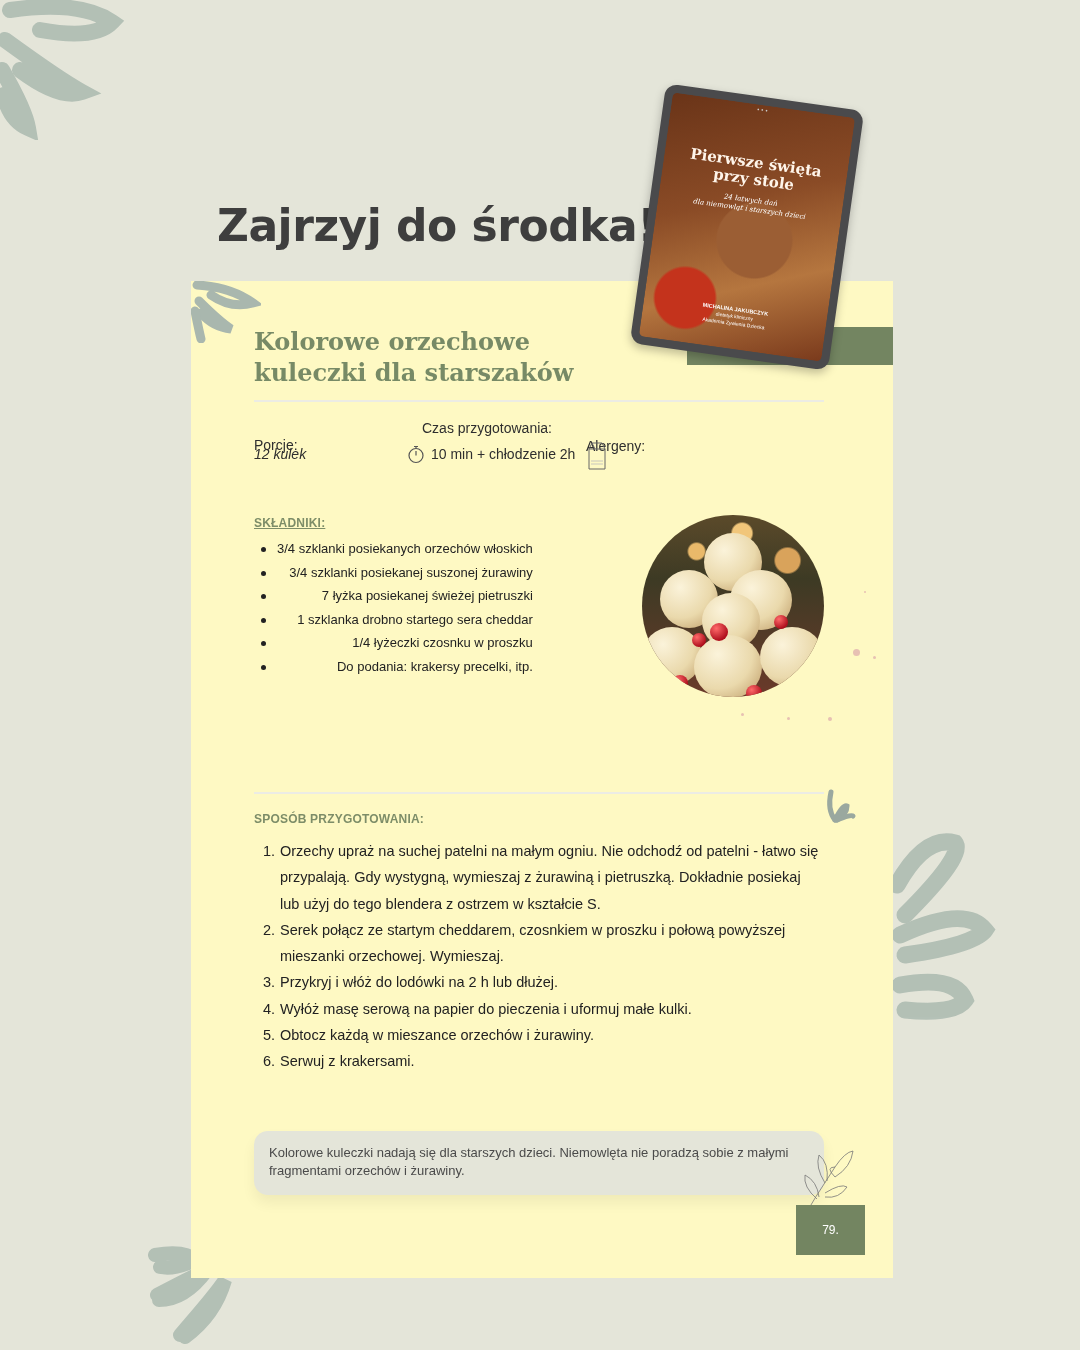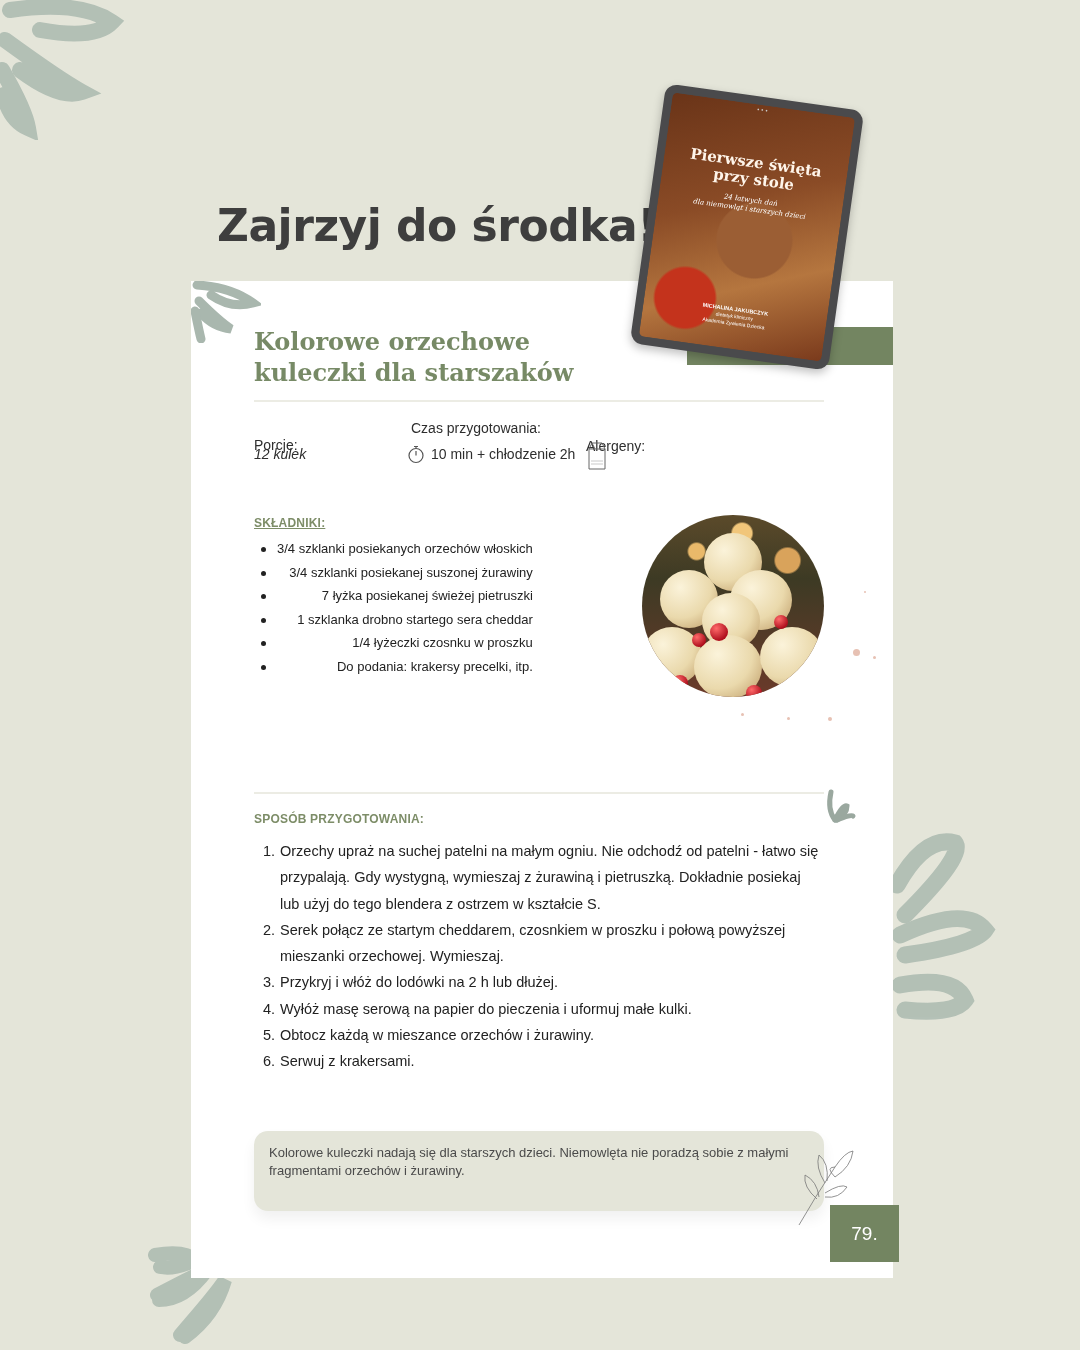--- a/index.html
+++ b/index.html
@@ -12,21 +12,21 @@
   }
   .deco { position: absolute; }
   .headline {
     position: absolute; left: 217px; top: 200px;
     font-family: "DejaVu Sans", sans-serif;
     font-weight: bold; font-size: 44px; color: #3e3e3e;
     letter-spacing: -0.5px;
   }
   .page {
     position: absolute; left: 191px; top: 281px;
-    width: 702px; height: 997px; background: #ffffff;
+    width: 702px; height: 997px; background: #fef9c3;
   }
   .green-band {
     position: absolute; left: 496px; top: 46px; width: 206px; height: 38px;
     background: #738561;
   }
   .recipe-title {
     position: absolute; left: 63px; top: 45px;
     font-family: "DejaVu Serif", serif; font-weight: bold;
     font-size: 24px; line-height: 31px; color: #778a66;
     width: 360px;
@@ -58,28 +58,28 @@
     background: radial-gradient(circle at 35% 30%, #fbf3da 0%, #ead9ac 55%, #b99560 100%); }
   .berry { position: absolute; border-radius: 50%; background: radial-gradient(circle at 35% 30%, #ff6a6a, #b0101e 70%); }
   .speck { position: absolute; border-radius: 50%; background: #e7c1b3; }
   .steps { position: absolute; left: 72px; top: 557px; width: 560px; list-style: none; }
   .steps li {
     font-size: 14.5px; line-height: 26.3px; color: #222;
     padding-left: 17px; position: relative;
   }
   .steps li .num { position: absolute; left: 0; top: 0; }
   .note {
-    position: absolute; left: 63px; top: 850px; width: 570px; height: 80px;
+    position: absolute; left: 63px; top: 850px; width: 570px; height: 64px;
     background: #e4e5d9; border-radius: 14px;
     box-shadow: 0 8px 14px rgba(0,0,0,0.06);
     padding: 13px 15px; font-size: 13px; line-height: 18px; color: #4a4a4a;
   }
   .page-num {
-    position: absolute; left: 639px; top: 924px; width: 69px; height: 57px;
-    background: #738561; color: #fff; font-size: 19px;
+    position: absolute; left: 605px; top: 924px; width: 69px; height: 50px;
+    background: #738561; color: #fff; font-size: 12px;
     display: flex; align-items: center; justify-content: center;
   }
   .tablet {
     position: absolute; left: 647px; top: 96px; width: 200px; height: 262px;
     transform: rotate(8deg); transform-origin: center;
     background: #4a4a4c; border-radius: 12px; padding: 8px;
     box-shadow: 0 4px 10px rgba(0,0,0,0.25);
   }
   .tablet-screen {
     width: 100%; height: 100%; border-radius: 5px; position: relative; overflow: hidden;
@@ -140,21 +140,21 @@
     <div>kuleczki dla starszaków</div>
   </div>
 
   <div class="rule" style="top:119px;width:570px;"></div>
 
   <div class="meta-label" style="left:63px;top:139px;margin-top:17px;">Porcje:</div>
   <div class="meta-value" style="left:63px;top:165px;font-style:italic;">
     <span>12 kulek</span>
   </div>
 
-  <div class="meta-label" style="left:220px;top:139px;">Czas przygotowania:</div>
+  <div class="meta-label" style="left:231px;top:139px;">Czas przygotowania:</div>
   <div class="meta-value" style="left:216px;top:163px;">
     <svg width="18" height="20" viewBox="0 0 18 20">
       <circle cx="9" cy="11.5" r="7" fill="none" stroke="#555" stroke-width="1.2"></circle>
       <path d="M9 11.5 V7" stroke="#555" stroke-width="1.2"></path>
       <path d="M7 2.5 H11 M9 2.5 V4.5" stroke="#555" stroke-width="1.2"></path>
     </svg>
     <span>10 min + chłodzenie 2h</span>
   </div>
 
   <div class="meta-label" style="left:395px;top:157px;">Alergeny:</div>

